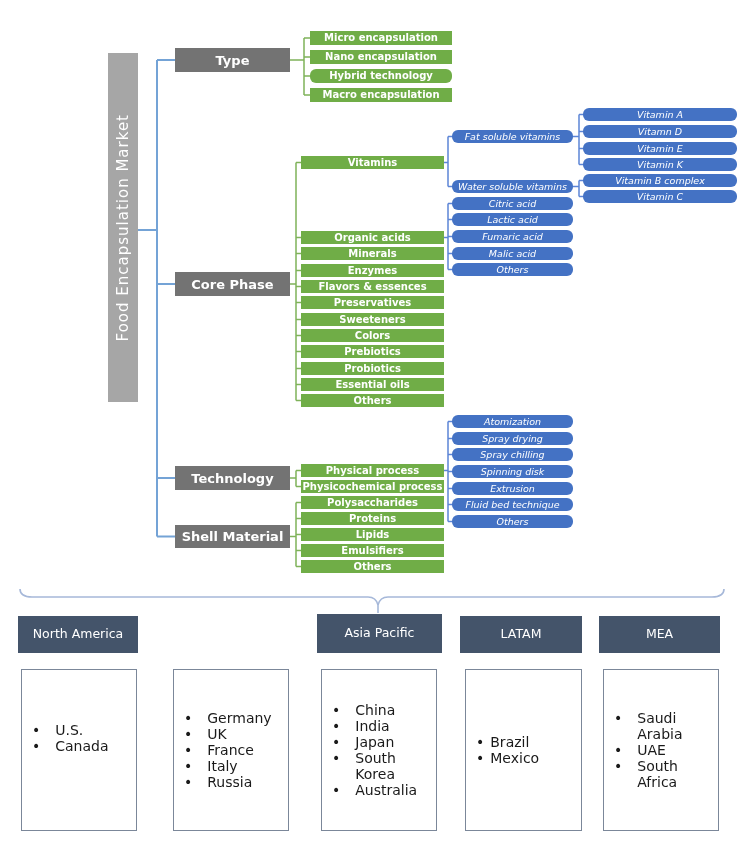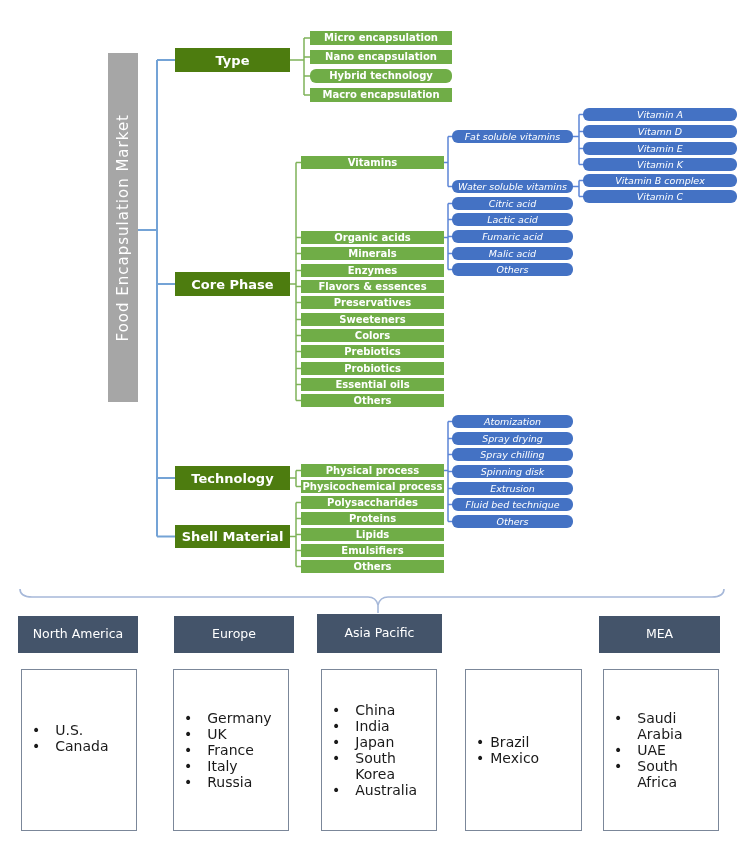--- a/index.html
+++ b/index.html
@@ -1,20 +1,20 @@
 <!DOCTYPE html>
 <html><head>
 <meta charset="utf-8">
 <style>
   html,body{margin:0;padding:0;background:#fff;}
   .stage{position:relative;width:744px;height:854px;background:#fff;overflow:hidden;
          font-family:"DejaVu Sans","Liberation Sans",sans-serif;}
   .box{position:absolute;box-sizing:border-box;display:flex;align-items:center;justify-content:center;
        color:#fff;text-align:center;white-space:nowrap;line-height:1;}
-  .cat{background:#4d7c0f;font-weight:bold;font-size:13px;}
+  .cat{background:#737373;font-weight:bold;font-size:13px;}
   .green{background:#70ad47;font-weight:bold;font-size:10px;}
   .subblue{background:#4472c4;font-style:italic;font-size:9.5px;border-radius:6px;}
   .regionhdr{background:#44546a;font-size:12.5px;font-weight:normal;}
   .listbox{position:absolute;box-sizing:border-box;background:#fff;border:1px solid #7b8799;
            display:flex;align-items:center;}
   .clist{list-style:none;margin:0;padding:0 0 0 10px;font-size:14px;color:#1a1a1a;line-height:16px;}
   .clist li{display:flex;align-items:baseline;}
   .clist li::before{content:"\2022";margin-right:15px;}
   .clist.tight li::before{margin-right:6px;}
   .vbar{position:absolute;left:108px;top:53px;width:30px;height:349px;background:#a6a6a6;
@@ -189,26 +189,26 @@
   <div class="box green" style="left:301px;top:544px;width:143px;height:13px;">
       <span>Emulsifiers</span>
     </div>
   <div class="box green" style="left:301px;top:560px;width:143px;height:13px;">
       <span>Others</span>
     </div>
 
   <div class="box regionhdr" style="left:18px;top:616px;width:120px;height:37px;">
       <span>North America</span>
     </div>
-  <div class="box regionhdr" style="left:174px;top:616px;width:120px;height:37px;">
-      <span>Europe</span>
-    </div>
   <div class="box regionhdr" style="left:317px;top:614px;width:125px;height:39px;">
       <span>Asia Pacific</span>
     </div>
+  <div class="box regionhdr" style="left:460px;top:616px;width:122px;height:37px;">
+      <span>LATAM</span>
+    </div>
   <div class="box regionhdr" style="left:599px;top:616px;width:121px;height:37px;">
       <span>MEA</span>
     </div>
 
   <div class="listbox" style="left:21px;top:669px;width:116px;height:162px;">
     <ul class="clist" style="transform:translateY(-12px);">
       <li>
           <span>U.S.</span>
         </li>
       <li>

